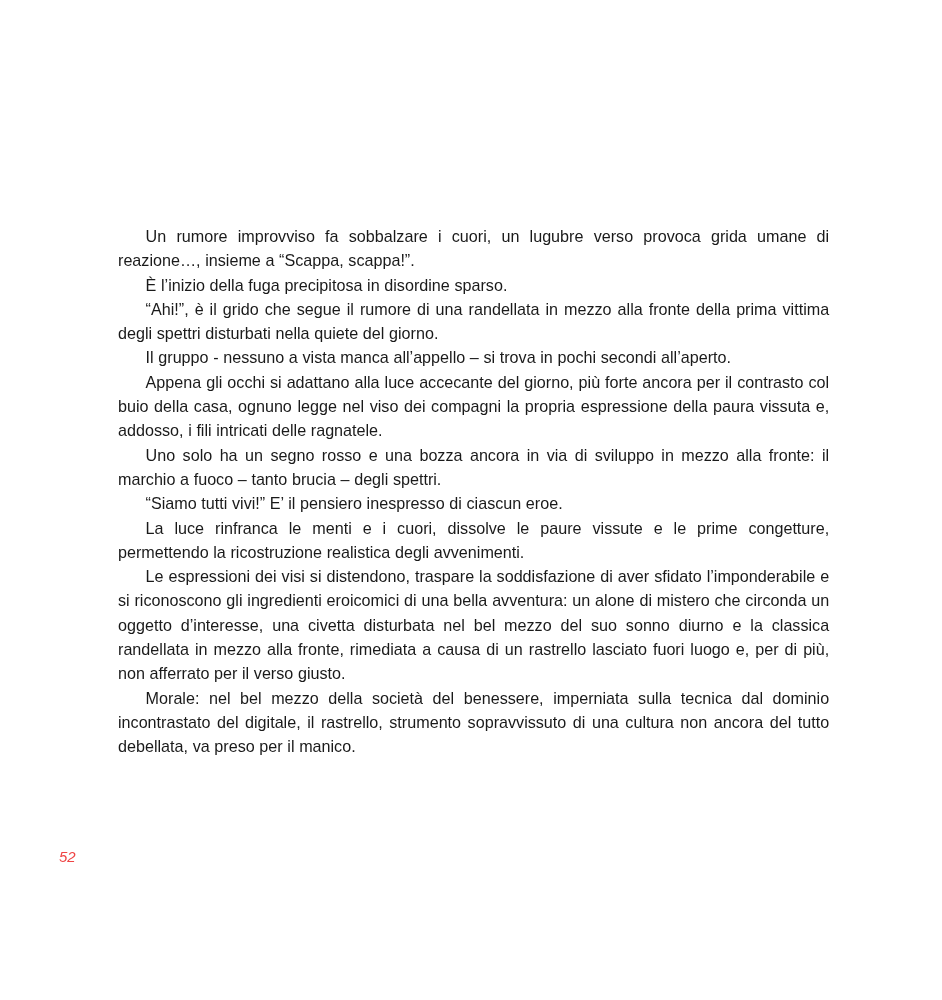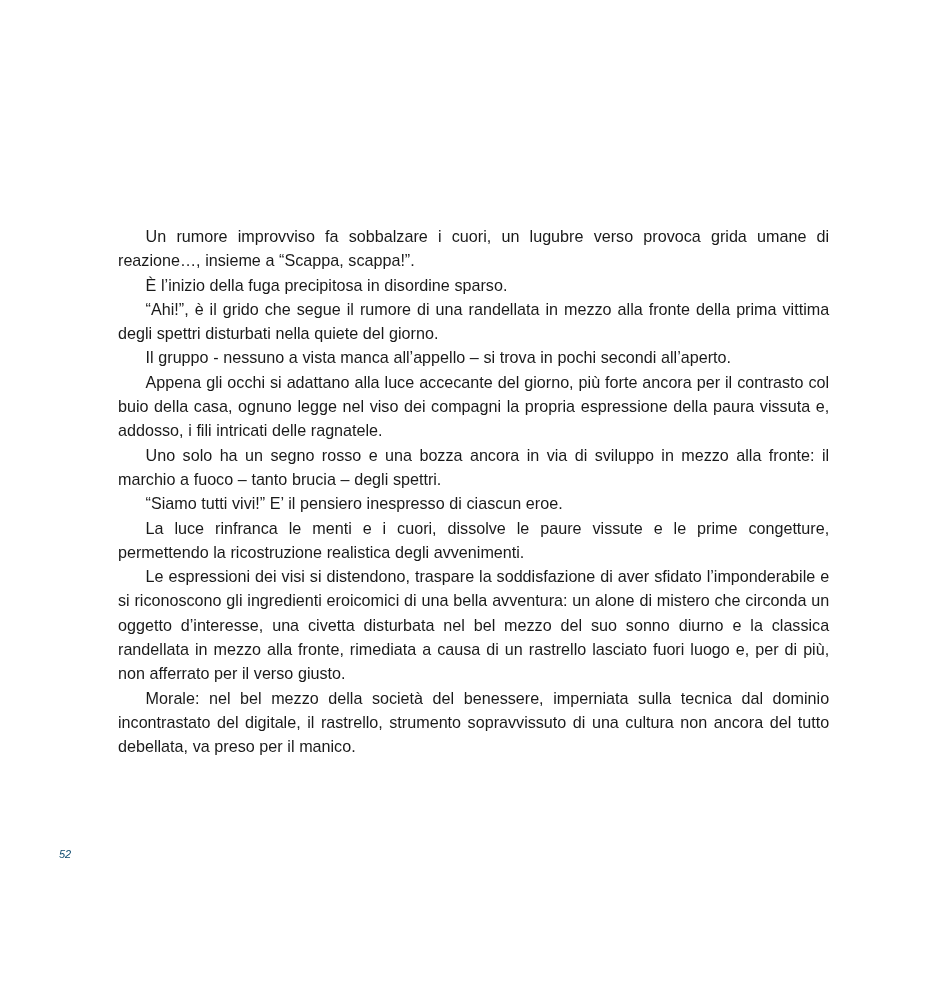--- a/index.html
+++ b/index.html
@@ -51,23 +51,23 @@
     width: 700px;
     font-size: 13.4px;
     line-height: 19px;
     font-style: italic;
     text-align: left;
   }
   .page-number {
     position: absolute;
     left: 59px;
     top: 848px;
-    font-size: 11px;
+    font-size: 15px;
     font-style: italic;
-    color: #0c4a6e;
+    color: #ef4444;
   }
 </style>
 </head>
 <body>
 
 <div class="page">
 
   <div class="text-block">
     <p class="para">Un rumore improvviso fa sobbalzare i cuori, un  lugubre verso provoca grida umane di reazione…, insieme a “Scappa, scappa!”.</p>
     <p class="para last-left">È l’inizio della fuga precipitosa in disordine sparso.</p>

